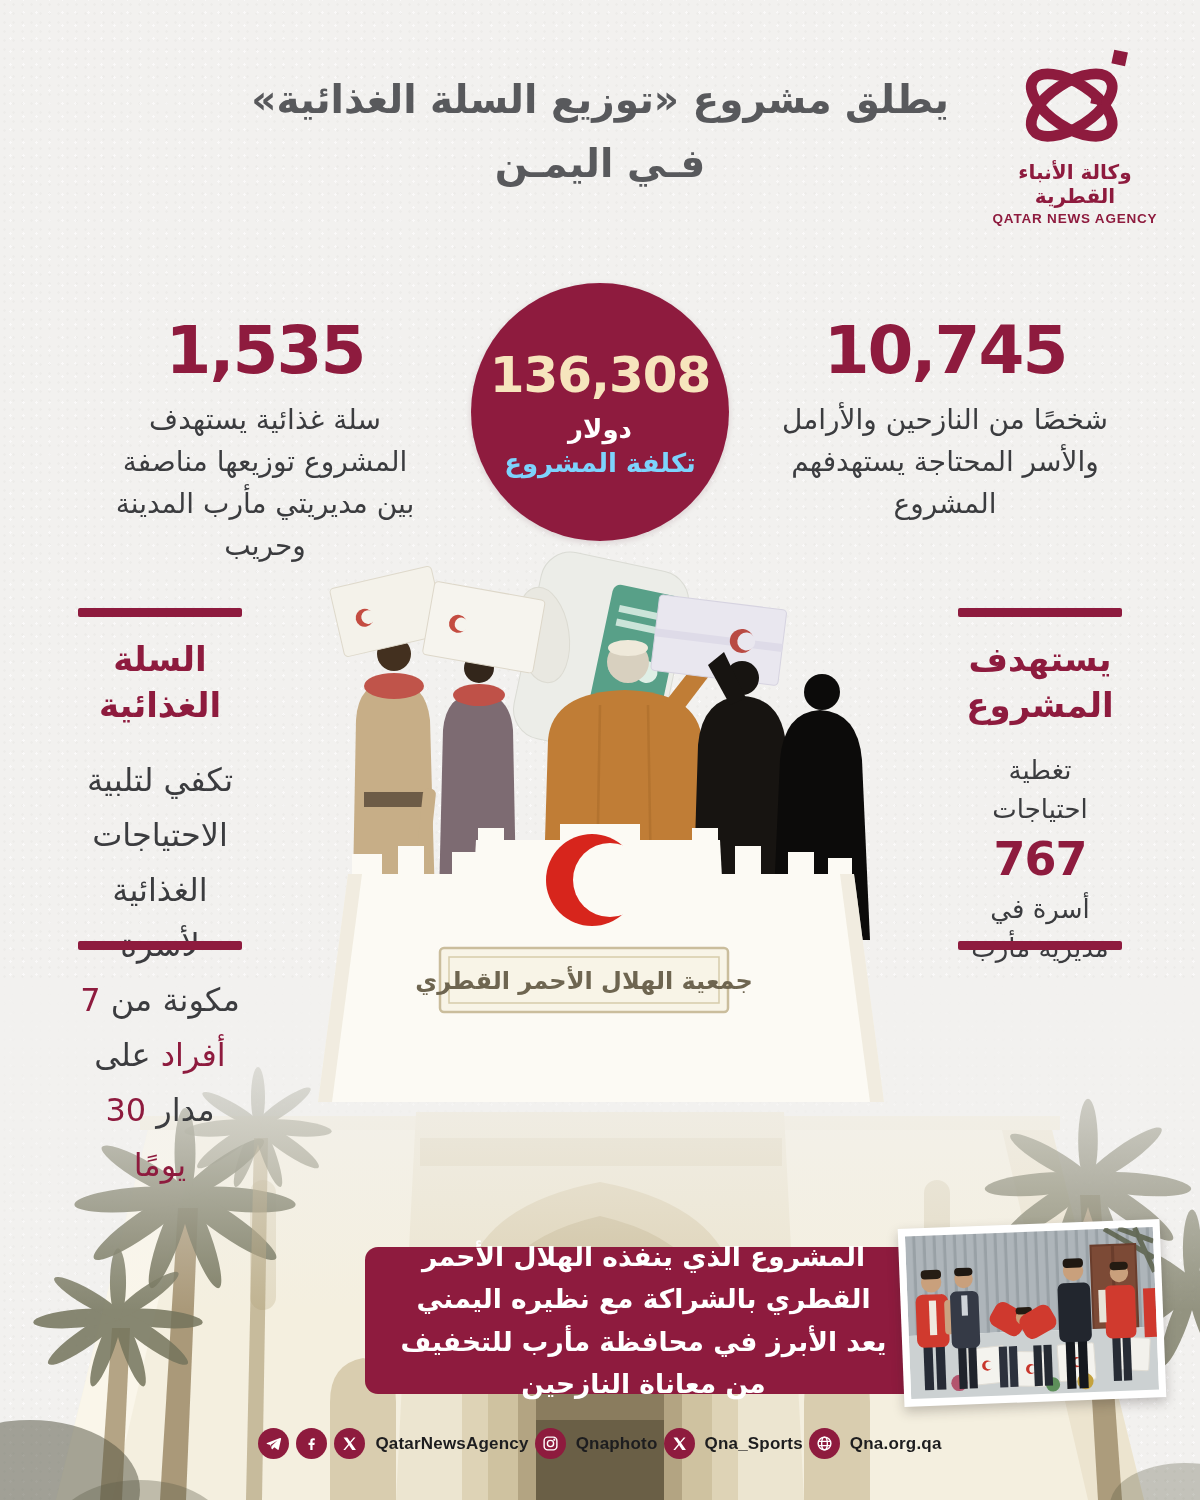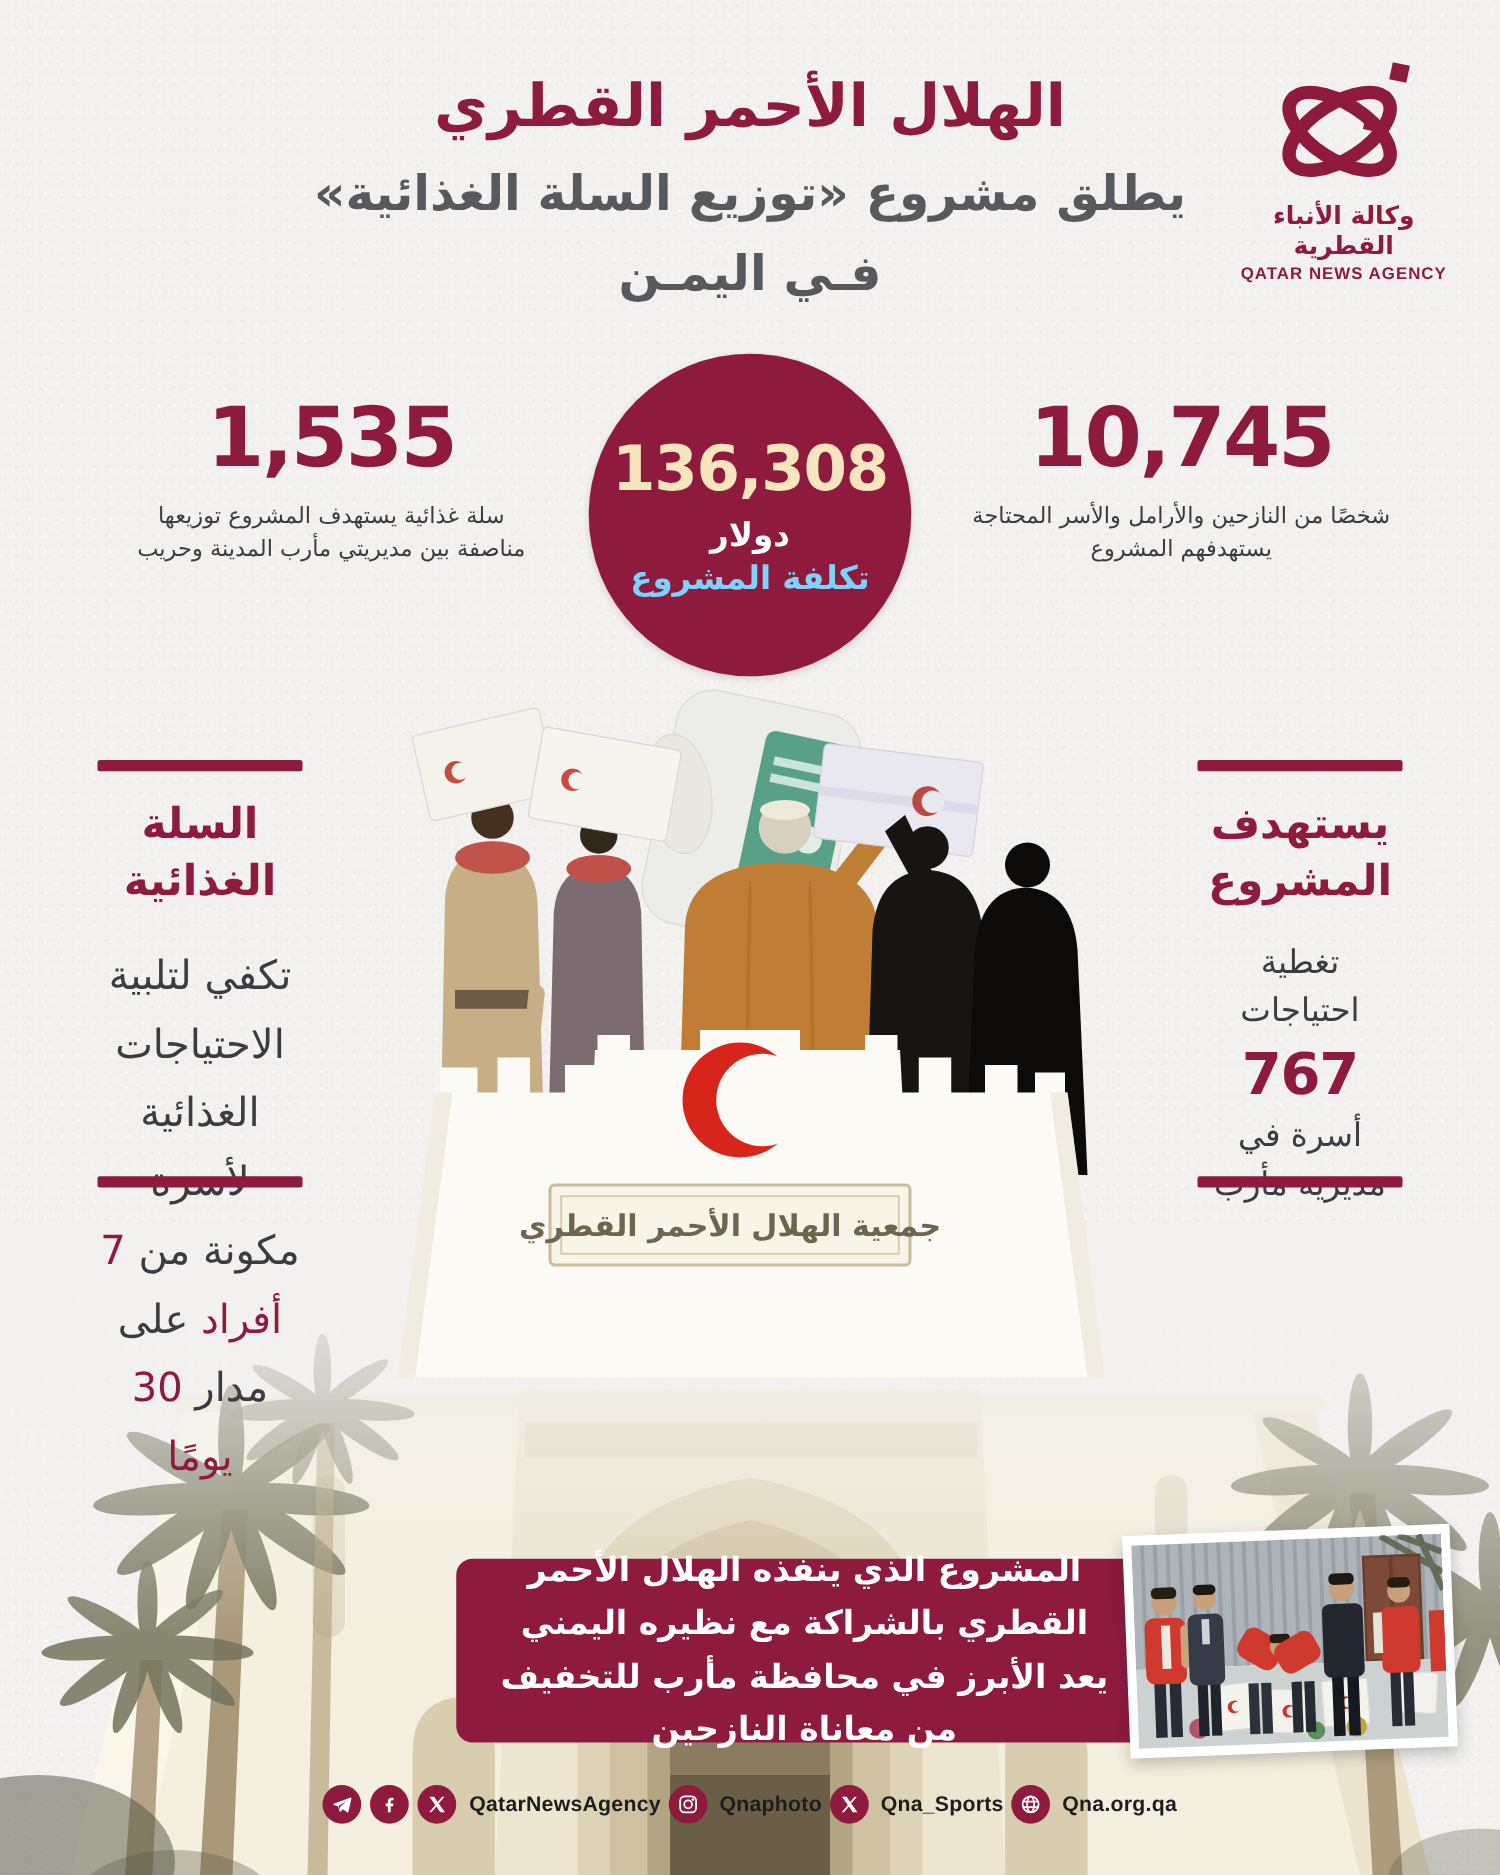--- a/index.html
+++ b/index.html
@@ -21,21 +21,21 @@
   .hdr-sub{ margin-top:18px; font-size:39px; font-weight:bold; color:#58595c; line-height:1.25; }
   .hdr-sub2{ margin-top:16px; font-size:39px; font-weight:bold; color:#58595c; }
   
   .logo{ position:absolute; top:46px; left:985px; width:180px; text-align:center; }
   .logo .mark{ display:block; margin:0 auto; }
   .logo-ar{ font-size:20px; font-weight:bold; color:#8e1b3e; margin-top:4px; }
   .logo-en{ font-family:"Liberation Sans", sans-serif; font-size:13.5px; font-weight:bold; color:#8e1b3e; letter-spacing:.8px; margin-top:3px; }
   
   .stat{ position:absolute; text-align:center; }
   .stat-value{ font-size:66px; font-weight:bold; color:#8e1b3e; letter-spacing:-2px; font-family:"DejaVu Sans", sans-serif; }
-  .stat-label{ margin:10px auto 0; font-size:18px; color:#3b3c3f; line-height:1.5; }
+  .stat-label{ margin:10px auto 0; font-size:28px; color:#3b3c3f; line-height:1.5; }
   .stat-left{ top:312px; left:70px; width:390px; }
   .stat-left .stat-label{ width:330px; }
   .stat-right{ top:312px; left:745px; width:400px; }
   .stat-right .stat-label{ width:345px; }
   .cost-circle{
     position:absolute; top:283px; left:471px; width:258px; height:258px; border-radius:50%;
     background:#8e1b3e; display:flex; flex-direction:column; align-items:center; justify-content:center;
     box-shadow:0 2px 6px rgba(80,20,40,.15);
   }
   .cost-value{ font-size:50px; font-weight:bold; color:#f6e5bd; letter-spacing:-1px; }
@@ -222,21 +222,20 @@
       </g>
       <g>
         <rect x="440" y="408" width="288" height="64" rx="4" fill="#f8f4e7" stroke="#cabd9c" stroke-width="2.5"></rect>
         <rect x="449" y="417" width="270" height="46" fill="none" stroke="#d6cbab" stroke-width="1.5"></rect>
         <text x="584" y="449" text-anchor="middle" font-size="24" font-weight="bold" fill="#6e6550" font-family="DejaVu Sans, sans-serif">جمعية الهلال الأحمر القطري</text>
       </g>
     </g>
   </svg>
 
   <header class="hdr">
-    <div class="hdr-title ar">الهلال الأحمر القطري</div>
     <div class="hdr-sub ar">يطلق مشروع «توزيع السلة الغذائية»</div>
     <div class="hdr-sub2 ar">فـي اليمـن</div>
   </header>
 
   <div class="logo">
     <svg class="mark" width="132" height="110" viewBox="0 0 160 134">
       <ellipse cx="76" cy="72" rx="56" ry="27" fill="none" stroke="#8e1b3e" stroke-width="13" transform="rotate(-33 76 72)"></ellipse>
       <ellipse cx="76" cy="72" rx="56" ry="27" fill="none" stroke="#8e1b3e" stroke-width="13" transform="rotate(33 76 72)"></ellipse>
       <rect x="126" y="6" width="17" height="17" fill="#8e1b3e" transform="rotate(12 134 14)"></rect>
       <rect x="100" y="58" width="13" height="13" fill="#8e1b3e" transform="rotate(12 106 64)"></rect>

